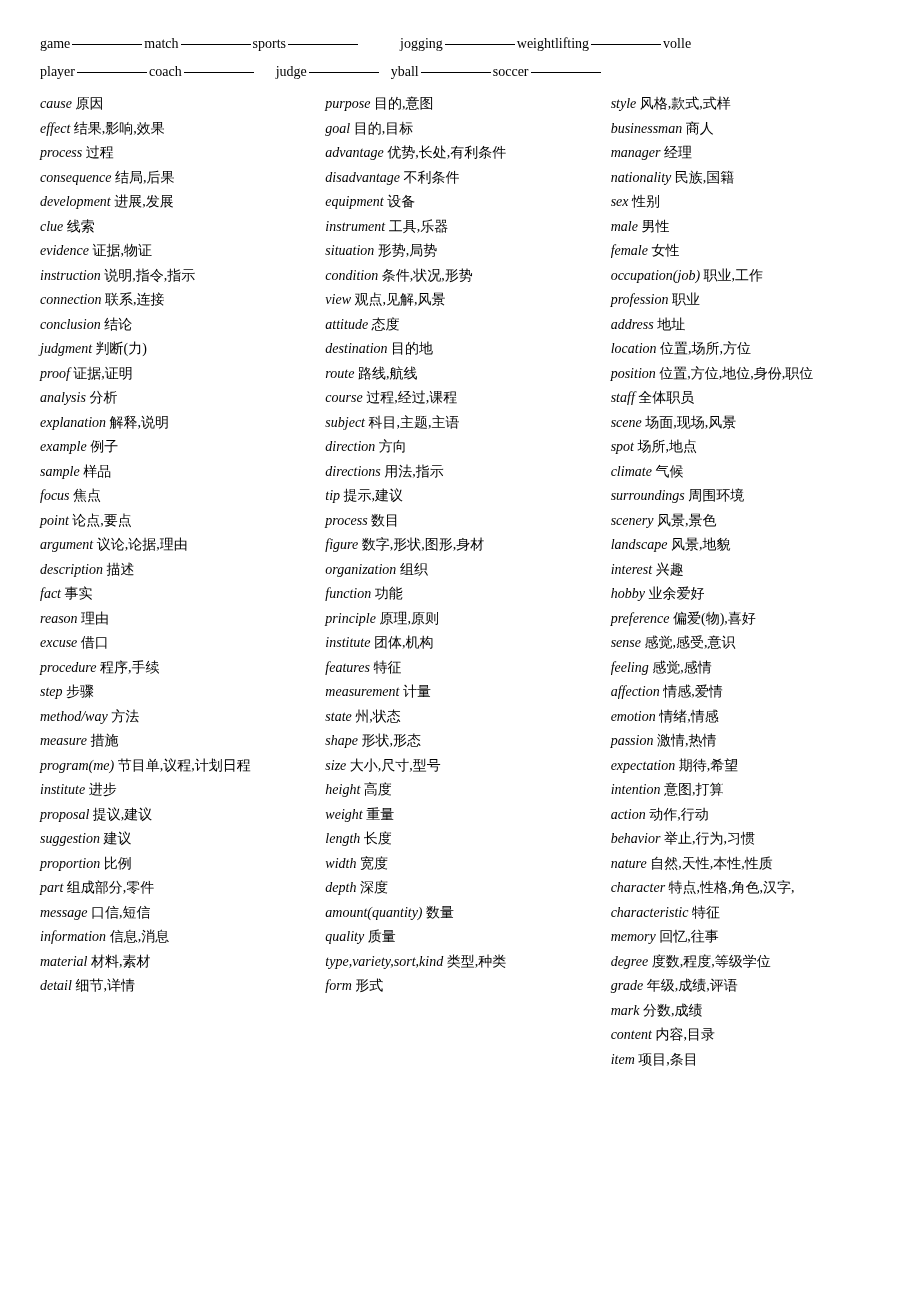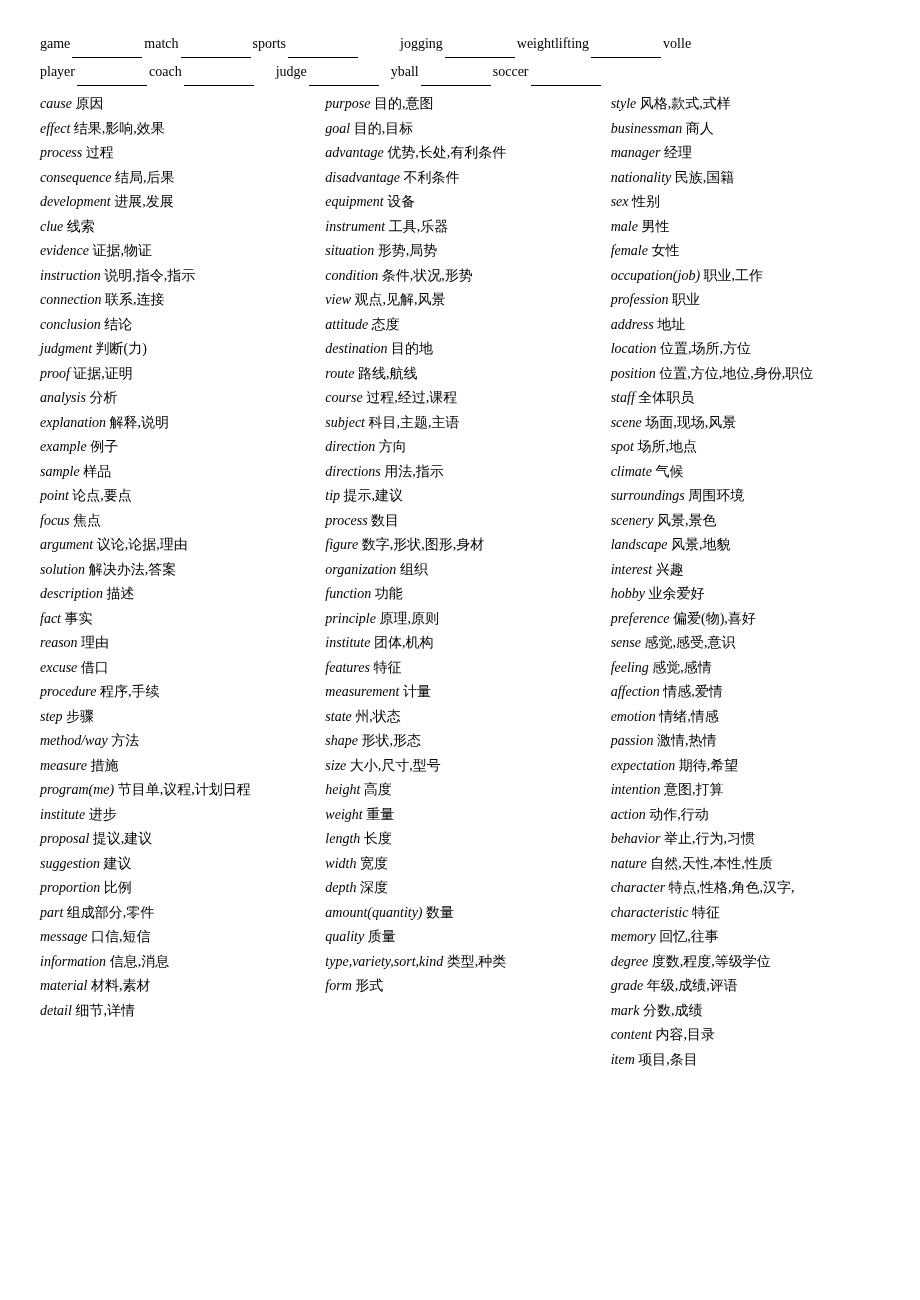--- a/index.html
+++ b/index.html
@@ -27,21 +27,21 @@
     }
     .word-entry .en {
       font-style: italic;
     }
     .word-entry .cn {
       font-style: normal;
     }
     .header-row {
       display: flex;
       flex-wrap: wrap;
-      align-items: flex-end;
+      align-items: center;
       line-height: 2;
       margin-bottom: 0;
     }
     .h-word {
       display: inline;
     }
     .h-blank {
       display: inline-block;
       border-bottom: 1.5px solid #000;
       width: 70px;
@@ -94,24 +94,23 @@
       <div class="word-entry"><span class="en">evidence  </span><span class="cn">证据,物证</span></div>
       <div class="word-entry"><span class="en">instruction  </span><span class="cn">说明,指令,指示</span></div>
       <div class="word-entry"><span class="en">connection  </span><span class="cn">联系,连接</span></div>
       <div class="word-entry"><span class="en">conclusion  </span><span class="cn">结论</span></div>
       <div class="word-entry"><span class="en">judgment  </span><span class="cn">判断(力)</span></div>
       <div class="word-entry"><span class="en">proof  </span><span class="cn">证据,证明</span></div>
       <div class="word-entry"><span class="en">analysis  </span><span class="cn">分析</span></div>
       <div class="word-entry"><span class="en">explanation  </span><span class="cn">解释,说明</span></div>
       <div class="word-entry"><span class="en">example  </span><span class="cn">例子</span></div>
       <div class="word-entry"><span class="en">sample  </span><span class="cn">样品</span></div>
+      <div class="word-entry"><span class="en">focus  </span><span class="cn">焦点</span></div>
       <div class="word-entry"><span class="en">point  </span><span class="cn">论点,要点</span></div>
-      <div class="word-entry"><span class="en">focus  </span><span class="cn">焦点</span></div>
       <div class="word-entry"><span class="en">argument  </span><span class="cn">议论,论据,理由</span></div>
-      <div class="word-entry"><span class="en">solution  </span><span class="cn">解决办法,答案</span></div>
       <div class="word-entry"><span class="en">description  </span><span class="cn">描述</span></div>
       <div class="word-entry"><span class="en">fact  </span><span class="cn">事实</span></div>
       <div class="word-entry"><span class="en">reason  </span><span class="cn">理由</span></div>
       <div class="word-entry"><span class="en">excuse  </span><span class="cn">借口</span></div>
       <div class="word-entry"><span class="en">procedure  </span><span class="cn">程序,手续</span></div>
       <div class="word-entry"><span class="en">step  </span><span class="cn">步骤</span></div>
       <div class="word-entry"><span class="en">method/way  </span><span class="cn">方法</span></div>
       <div class="word-entry"><span class="en">measure  </span><span class="cn">措施</span></div>
       <div class="word-entry"><span class="en">program(me)  </span><span class="cn">节目单,议程,计划日程</span></div>
       <div class="word-entry"><span class="en">institute  </span><span class="cn">进步</span></div>

